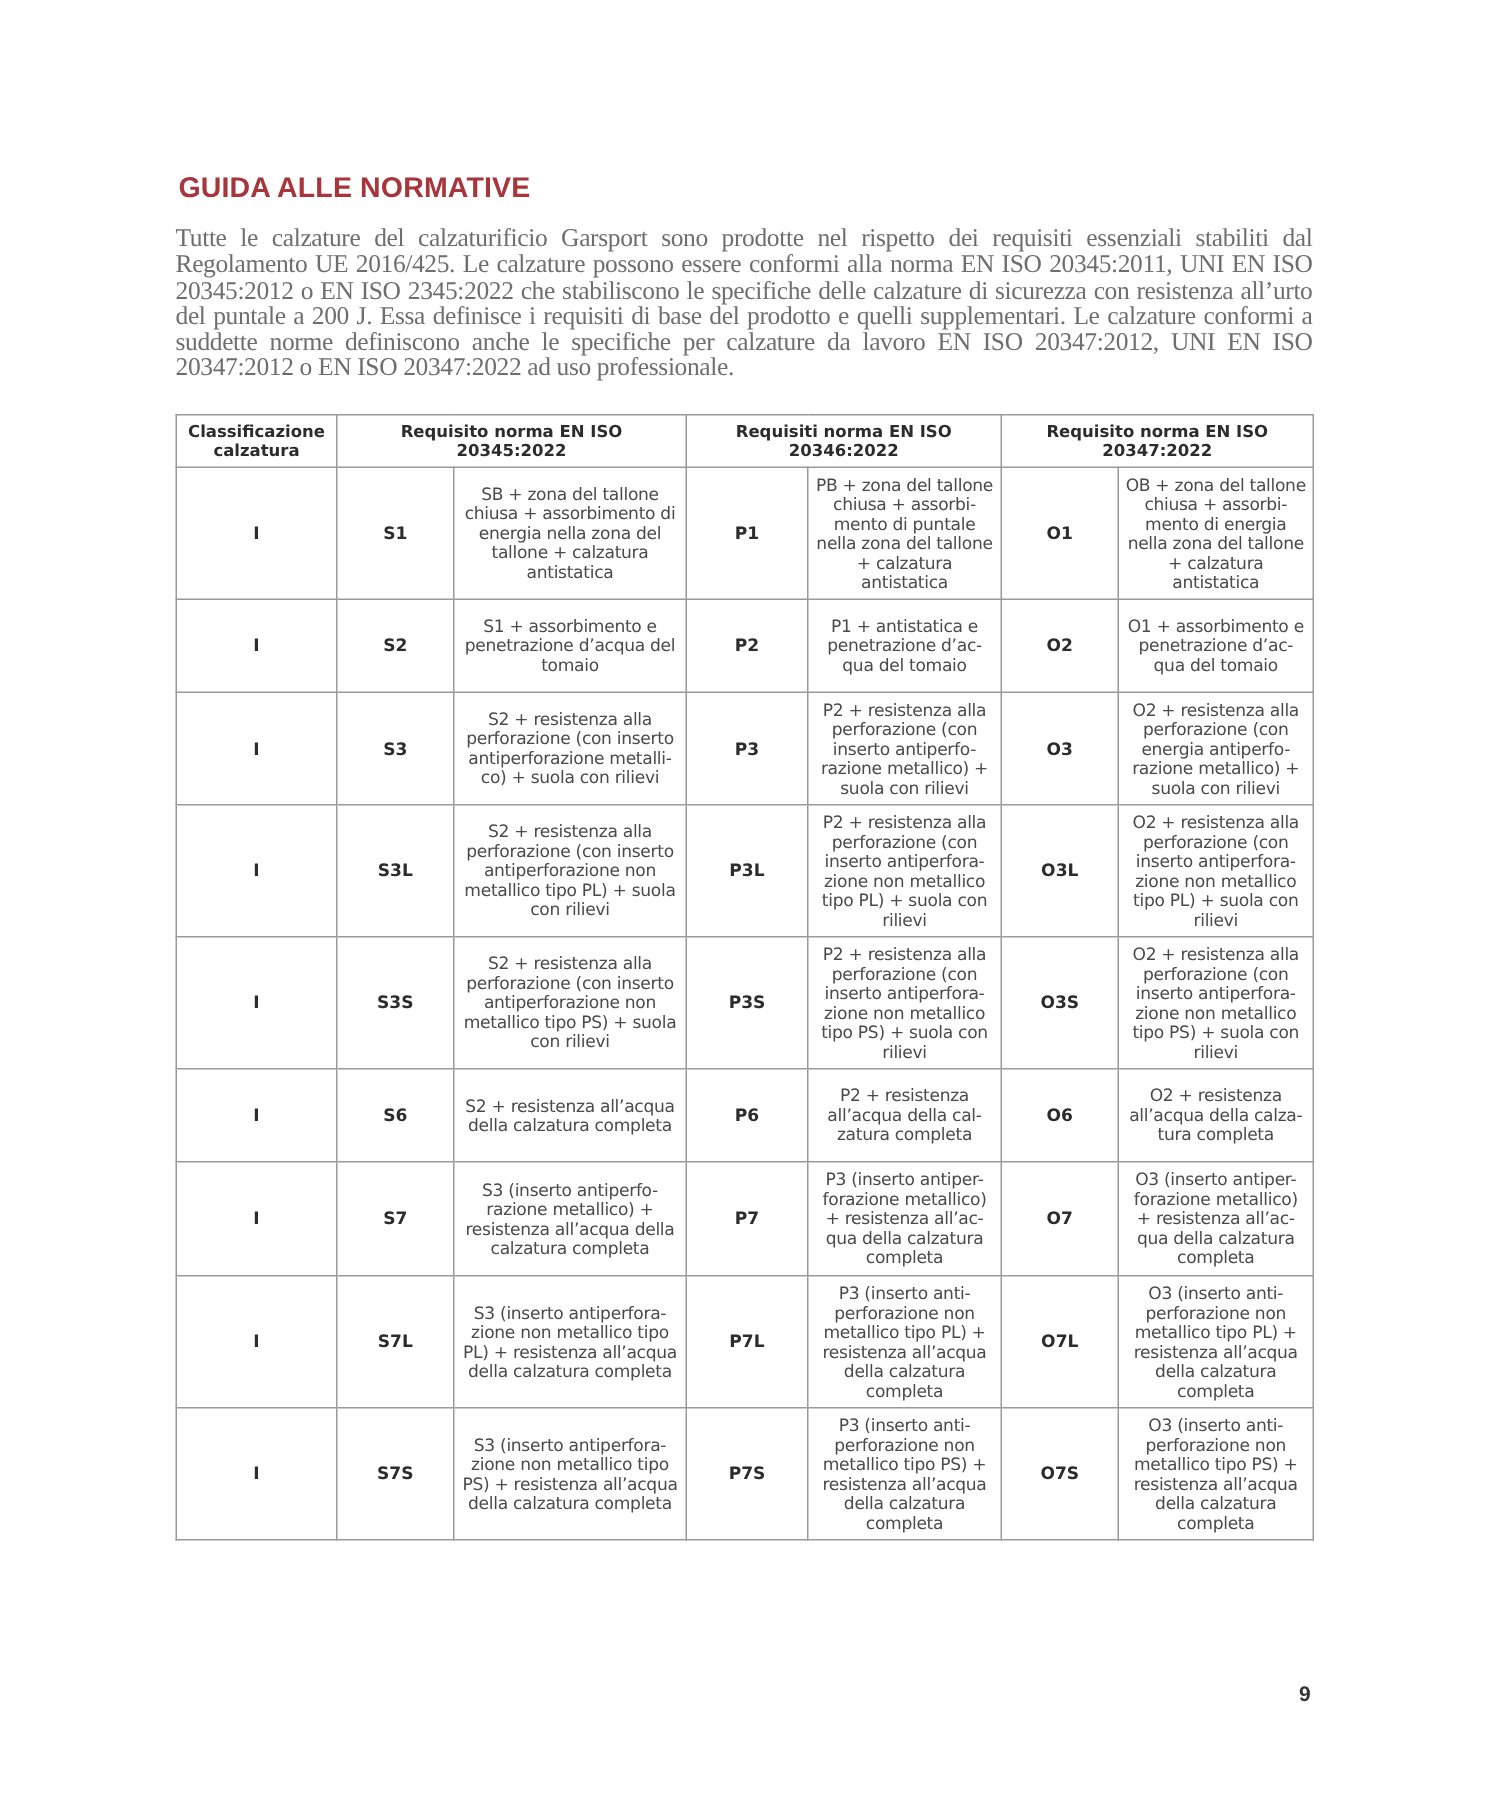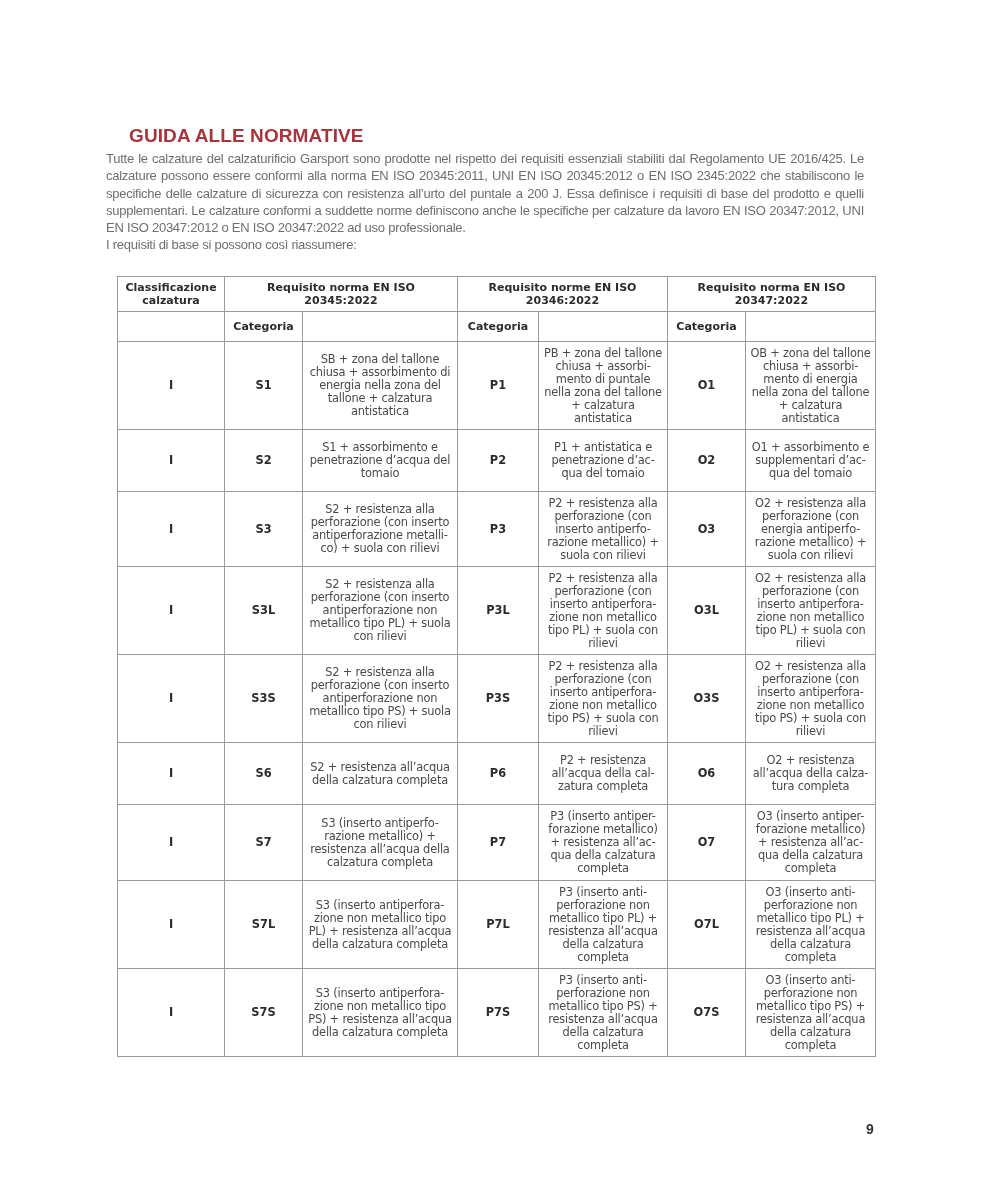--- a/index.html
+++ b/index.html
@@ -11,35 +11,35 @@
       width: 992px;
       height: 1200px;
       position: relative;
       overflow: hidden;
       font-family: "DejaVu Sans", sans-serif;
     }
     .title {
       position: absolute;
       left: 117px;
       top: 113px;
-      margin: 12px;
+      margin: 2px;
       font-family: "Liberation Sans", sans-serif;
       font-weight: bold;
       font-size: 19px;
       letter-spacing: 0.1px;
       color: #a8343c;
     }
     .intro {
       position: absolute;
-      left: 106px;
+      left: 117px;
       top: 150px;
       width: 758px;
       margin: 0;
-      font-family: Liberation Sans, sans-serif;
-      font-size: 13px;
+      font-family: Liberation Serif, serif;
+      font-size: 17px;
       line-height: 17.3px;
       color: #6e6e6e;
       text-align: justify;
       letter-spacing: -0.25px;
     }
     .intro p { margin: 0; }
     table.norms {
       position: absolute;
       left: 117px;
       top: 276px;
@@ -88,68 +88,58 @@
       color: #333;
     }
   </style>
 </head>
 <body>
 
 <h1 class="title">GUIDA ALLE NORMATIVE</h1>
 
 <div class="intro">
   <p>Tutte le calzature del calzaturificio Garsport sono prodotte nel rispetto dei requisiti essenziali stabiliti dal Regolamento UE 2016/425. Le calzature possono essere conformi alla norma EN ISO 20345:2011, UNI EN ISO 20345:2012  o EN ISO 2345:2022 che stabiliscono le specifiche delle calzature di sicurezza con resistenza all’urto del puntale a 200 J. Essa definisce i requisiti di base del prodotto e quelli supplementari. Le calzature conformi a suddette norme definiscono anche le specifiche per calzature da lavoro EN ISO 20347:2012, UNI EN ISO 20347:2012 o EN ISO 20347:2022 ad uso professionale.</p>
-  <p>I requisiti di base si possono così riassumere:</p>
 </div>
 
 <table class="norms">
   <colgroup>
     <col style="width:107px">
     <col style="width:78px">
     <col style="width:155px">
     <col style="width:81px">
     <col style="width:129px">
     <col style="width:78px">
     <col style="width:130px">
   </colgroup>
   <thead>
     <tr style="height:35px">
       <th>Classificazione calzatura</th>
       <th colspan="2">Requisito norma EN ISO 20345:2022</th>
-      <th colspan="2">Requisito norme EN ISO 20346:2022</th>
+      <th colspan="2">Requisiti norma EN ISO 20346:2022</th>
       <th colspan="2">Requisito norma EN ISO 20347:2022</th>
-    </tr>
-    <tr style="height:30px">
-      <th></th>
-      <th>Categoria</th>
-      <th></th>
-      <th>Categoria</th>
-      <th></th>
-      <th>Categoria</th>
-      <th></th>
     </tr>
   </thead>
   <tbody>
     <tr style="height:88px">
       <td class="cls">I</td>
       <td class="cat">S1</td>
       <td class="req">SB + zona del tallone chiusa + assorbimento di energia nella zona del tallone + calzatura antistatica</td>
       <td class="cat">P1</td>
       <td class="req">PB + zona del tallone chiusa + assorbi-mento di puntale nella zona del tallone + calzatura antistatica</td>
       <td class="cat">O1</td>
       <td class="req">OB + zona del tallone chiusa + assorbi-mento di energia nella zona del tallone + calzatura antistatica</td>
     </tr>
     <tr style="height:62px">
       <td class="cls">I</td>
       <td class="cat">S2</td>
       <td class="req">S1 + assorbimento e penetrazione d’acqua del tomaio</td>
       <td class="cat">P2</td>
       <td class="req">P1 + antistatica e penetrazione d’ac-qua del tomaio</td>
       <td class="cat">O2</td>
-      <td class="req">O1 + assorbimento e supplementari d’ac-qua del tomaio</td>
+      <td class="req">O1 + assorbimento e penetrazione d’ac-qua del tomaio</td>
     </tr>
     <tr style="height:75px">
       <td class="cls">I</td>
       <td class="cat">S3</td>
       <td class="req">S2 + resistenza alla perforazione (con inserto antiperforazione metalli-co) + suola con rilievi</td>
       <td class="cat">P3</td>
       <td class="req">P2 + resistenza alla perforazione (con inserto antiperfo-razione metallico) + suola con rilievi</td>
       <td class="cat">O3</td>
       <td class="req">O2 + resistenza alla perforazione (con energia antiperfo-razione metallico) + suola con rilievi</td>
     </tr>

